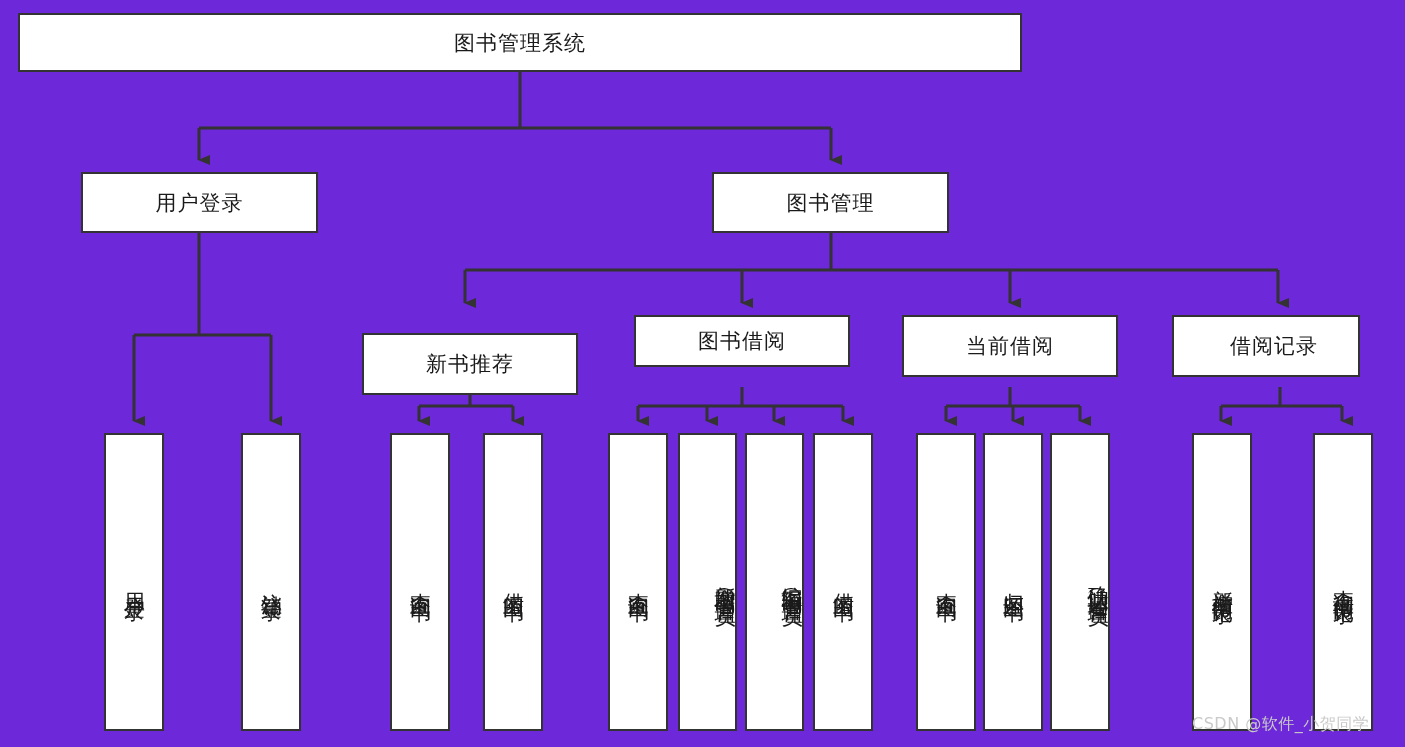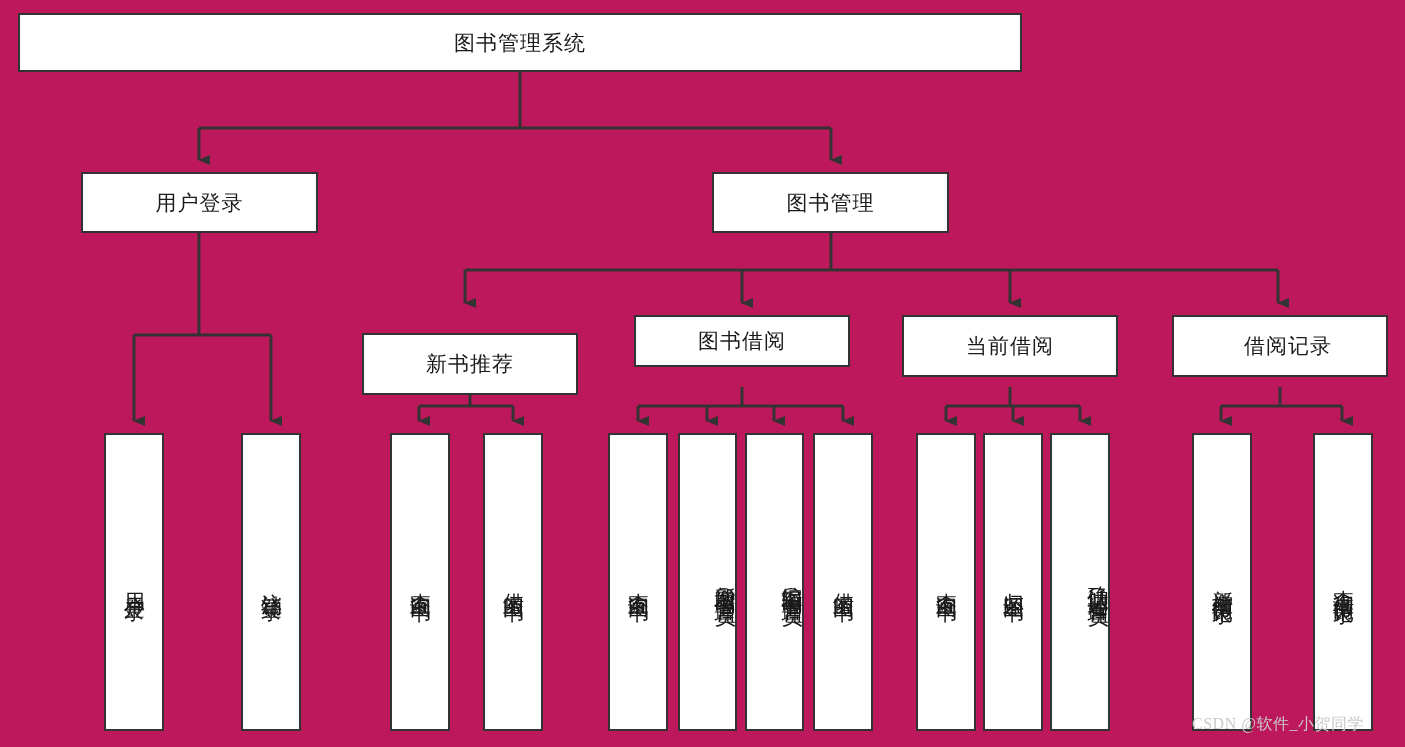--- a/index.html
+++ b/index.html
@@ -7,23 +7,22 @@
     padding: 0;
     background: #ffffff;
   }
   body {
     font-family: "DejaVu Sans", "Liberation Sans", sans-serif;
   }
   #canvas {
     position: relative;
     width: 1405px;
     height: 747px;
-    background: #be185d;
+    background: #6d28d9;
     overflow: hidden;
-    font-family: Liberation Serif, serif;
   }
   #edges {
     position: absolute;
     left: 0;
     top: 0;
     width: 1405px;
     height: 747px;
   }
   .node {
     position: absolute;
@@ -132,21 +131,21 @@
 
   <div class="node horiz" style="left:362px; top:333px; width:216px; height:62px;">
     <span class="node-label">新书推荐</span>
   </div>
   <div class="node horiz" style="left:634px; top:315px; width:216px; height:52px;">
     <span class="node-label">图书借阅</span>
   </div>
   <div class="node horiz" style="left:902px; top:315px; width:216px; height:62px;text-align:center;">
     <span class="node-label">当前借阅</span>
   </div>
-  <div class="node horiz" style="left:1172px; top:315px; width:216px; height:62px;padding-left:16px;">
+  <div class="node horiz" style="left:1172px; top:315px; width:188px; height:62px;padding-left:16px;">
     <span class="node-label">借阅记录</span>
   </div>
 
   <div class="node vert centered" style="left:104px; top:433px; width:60px; height:298px;">
     <span class="node-label">用户登录</span>
   </div>
   <div class="node vert centered" style="left:241px; top:433px; width:60px; height:298px;">
     <span class="node-label">注销登录</span>
   </div>
 

